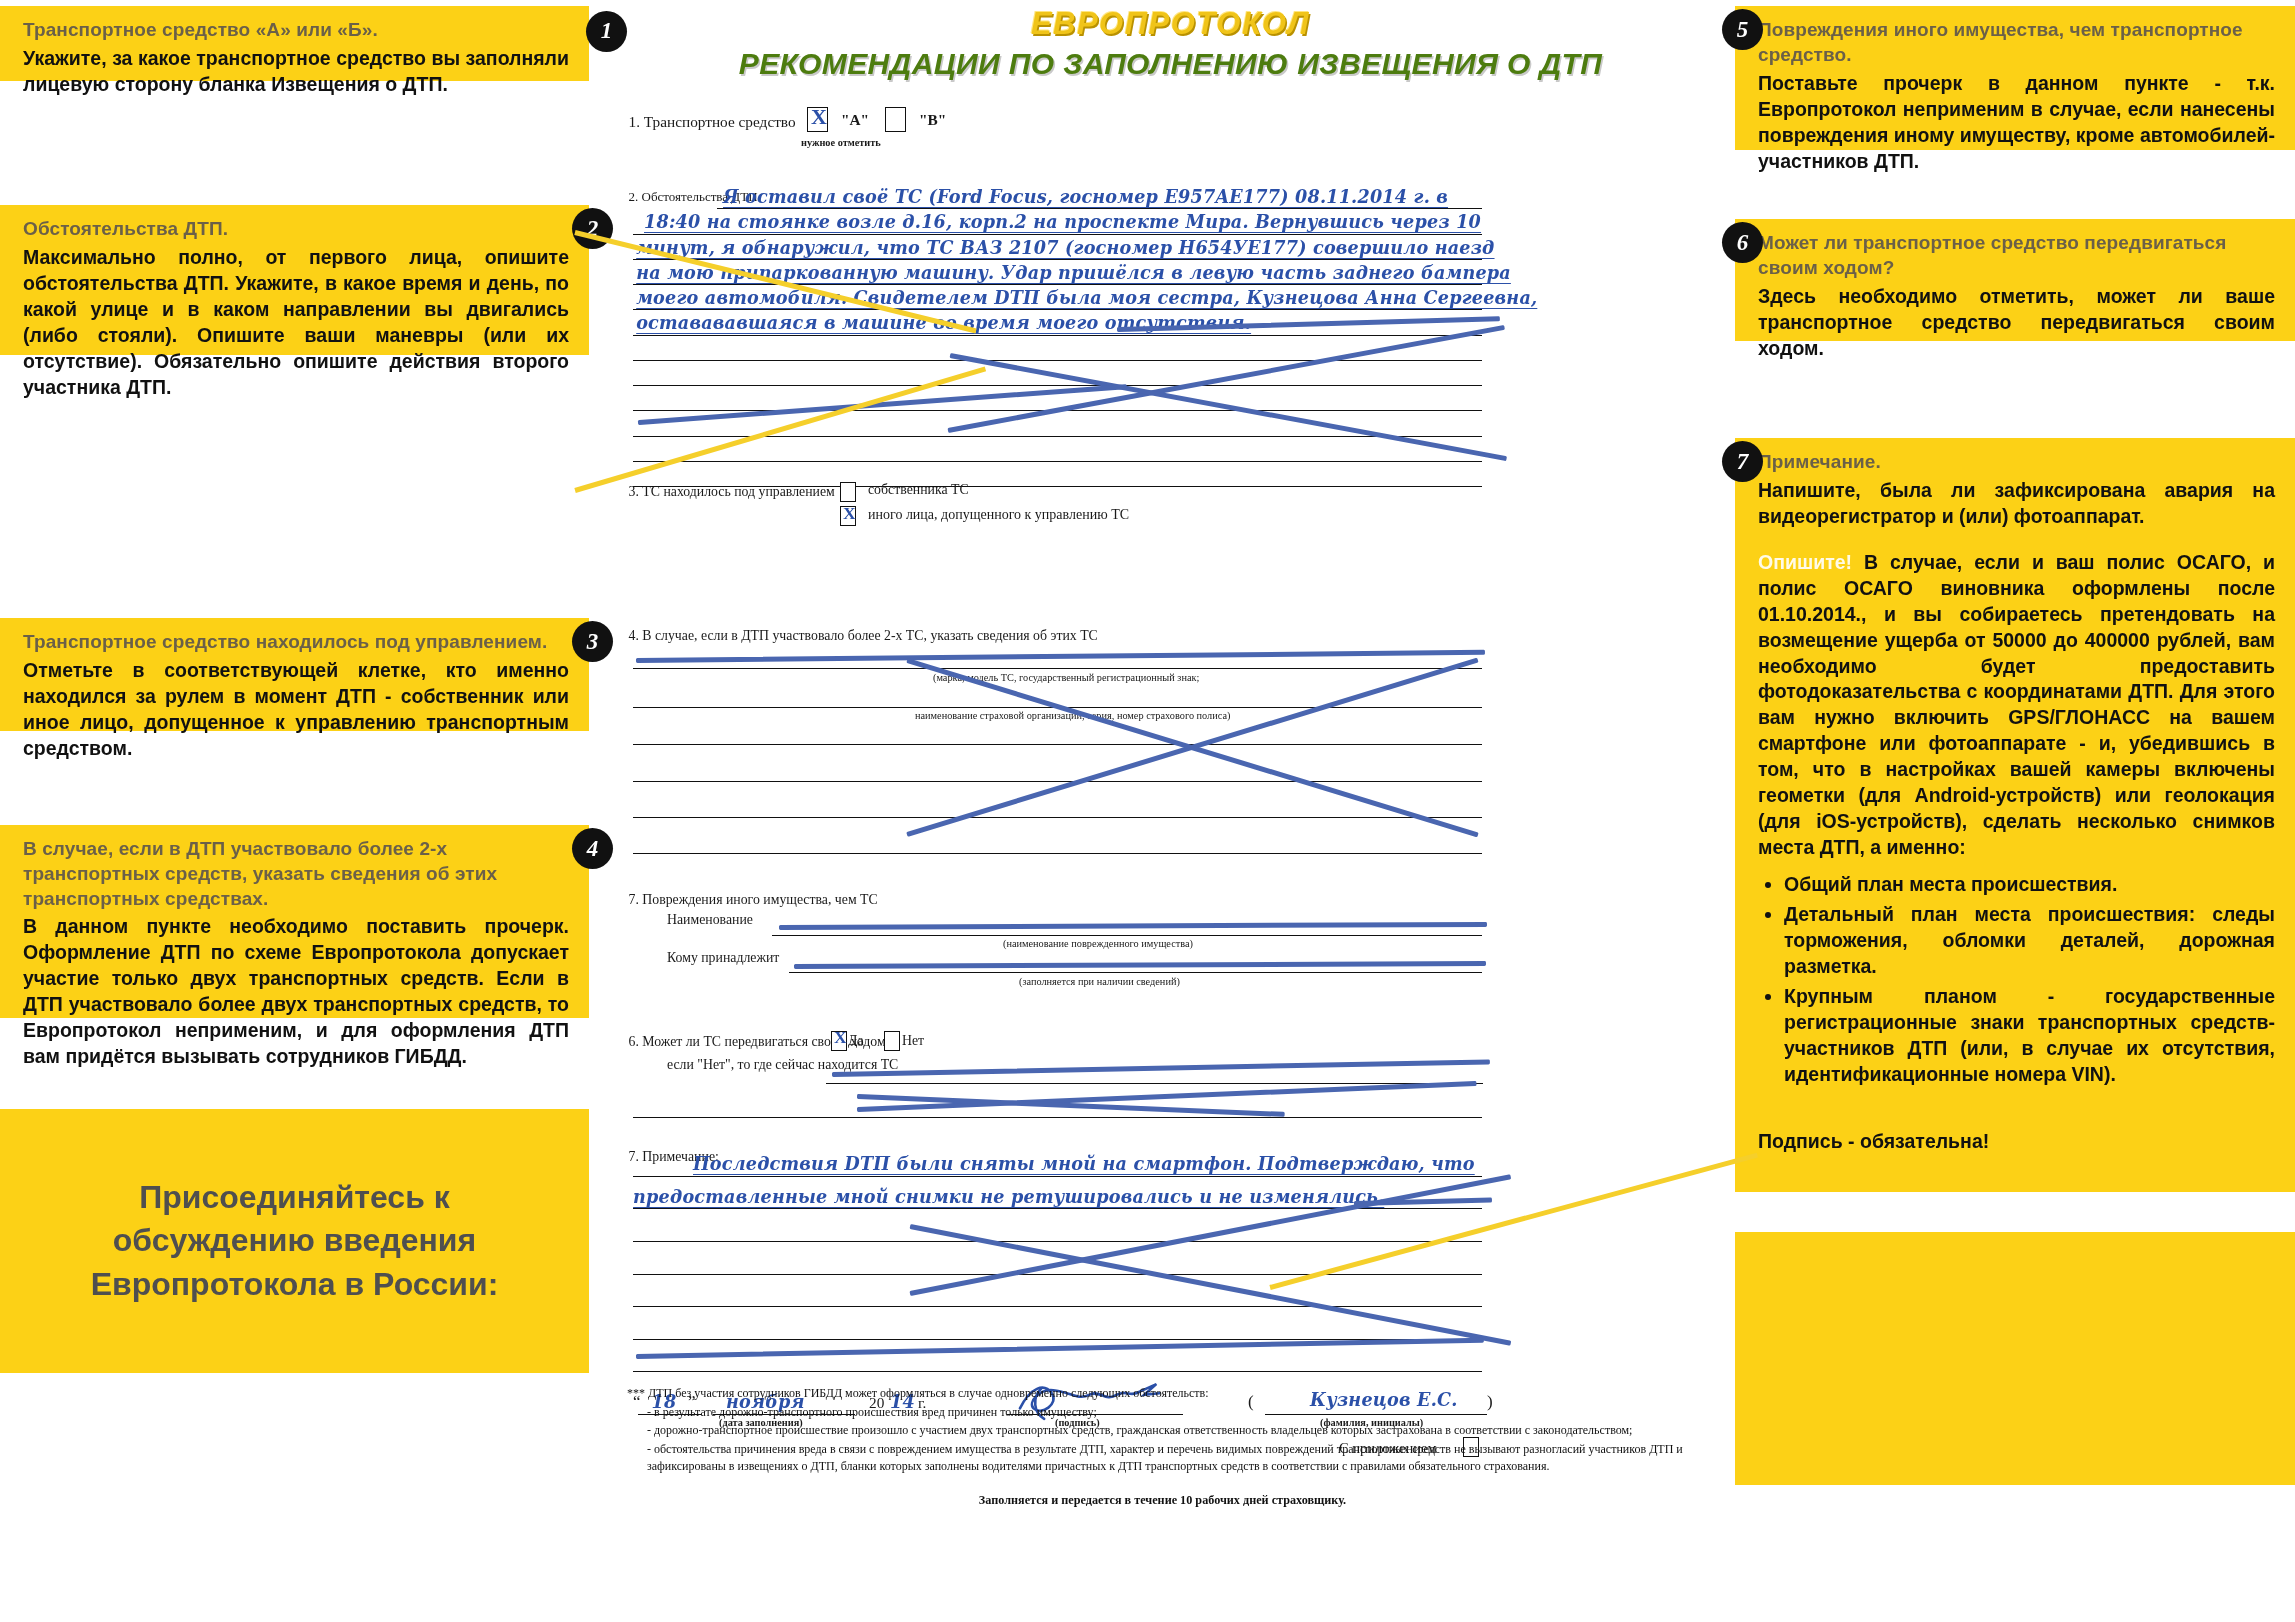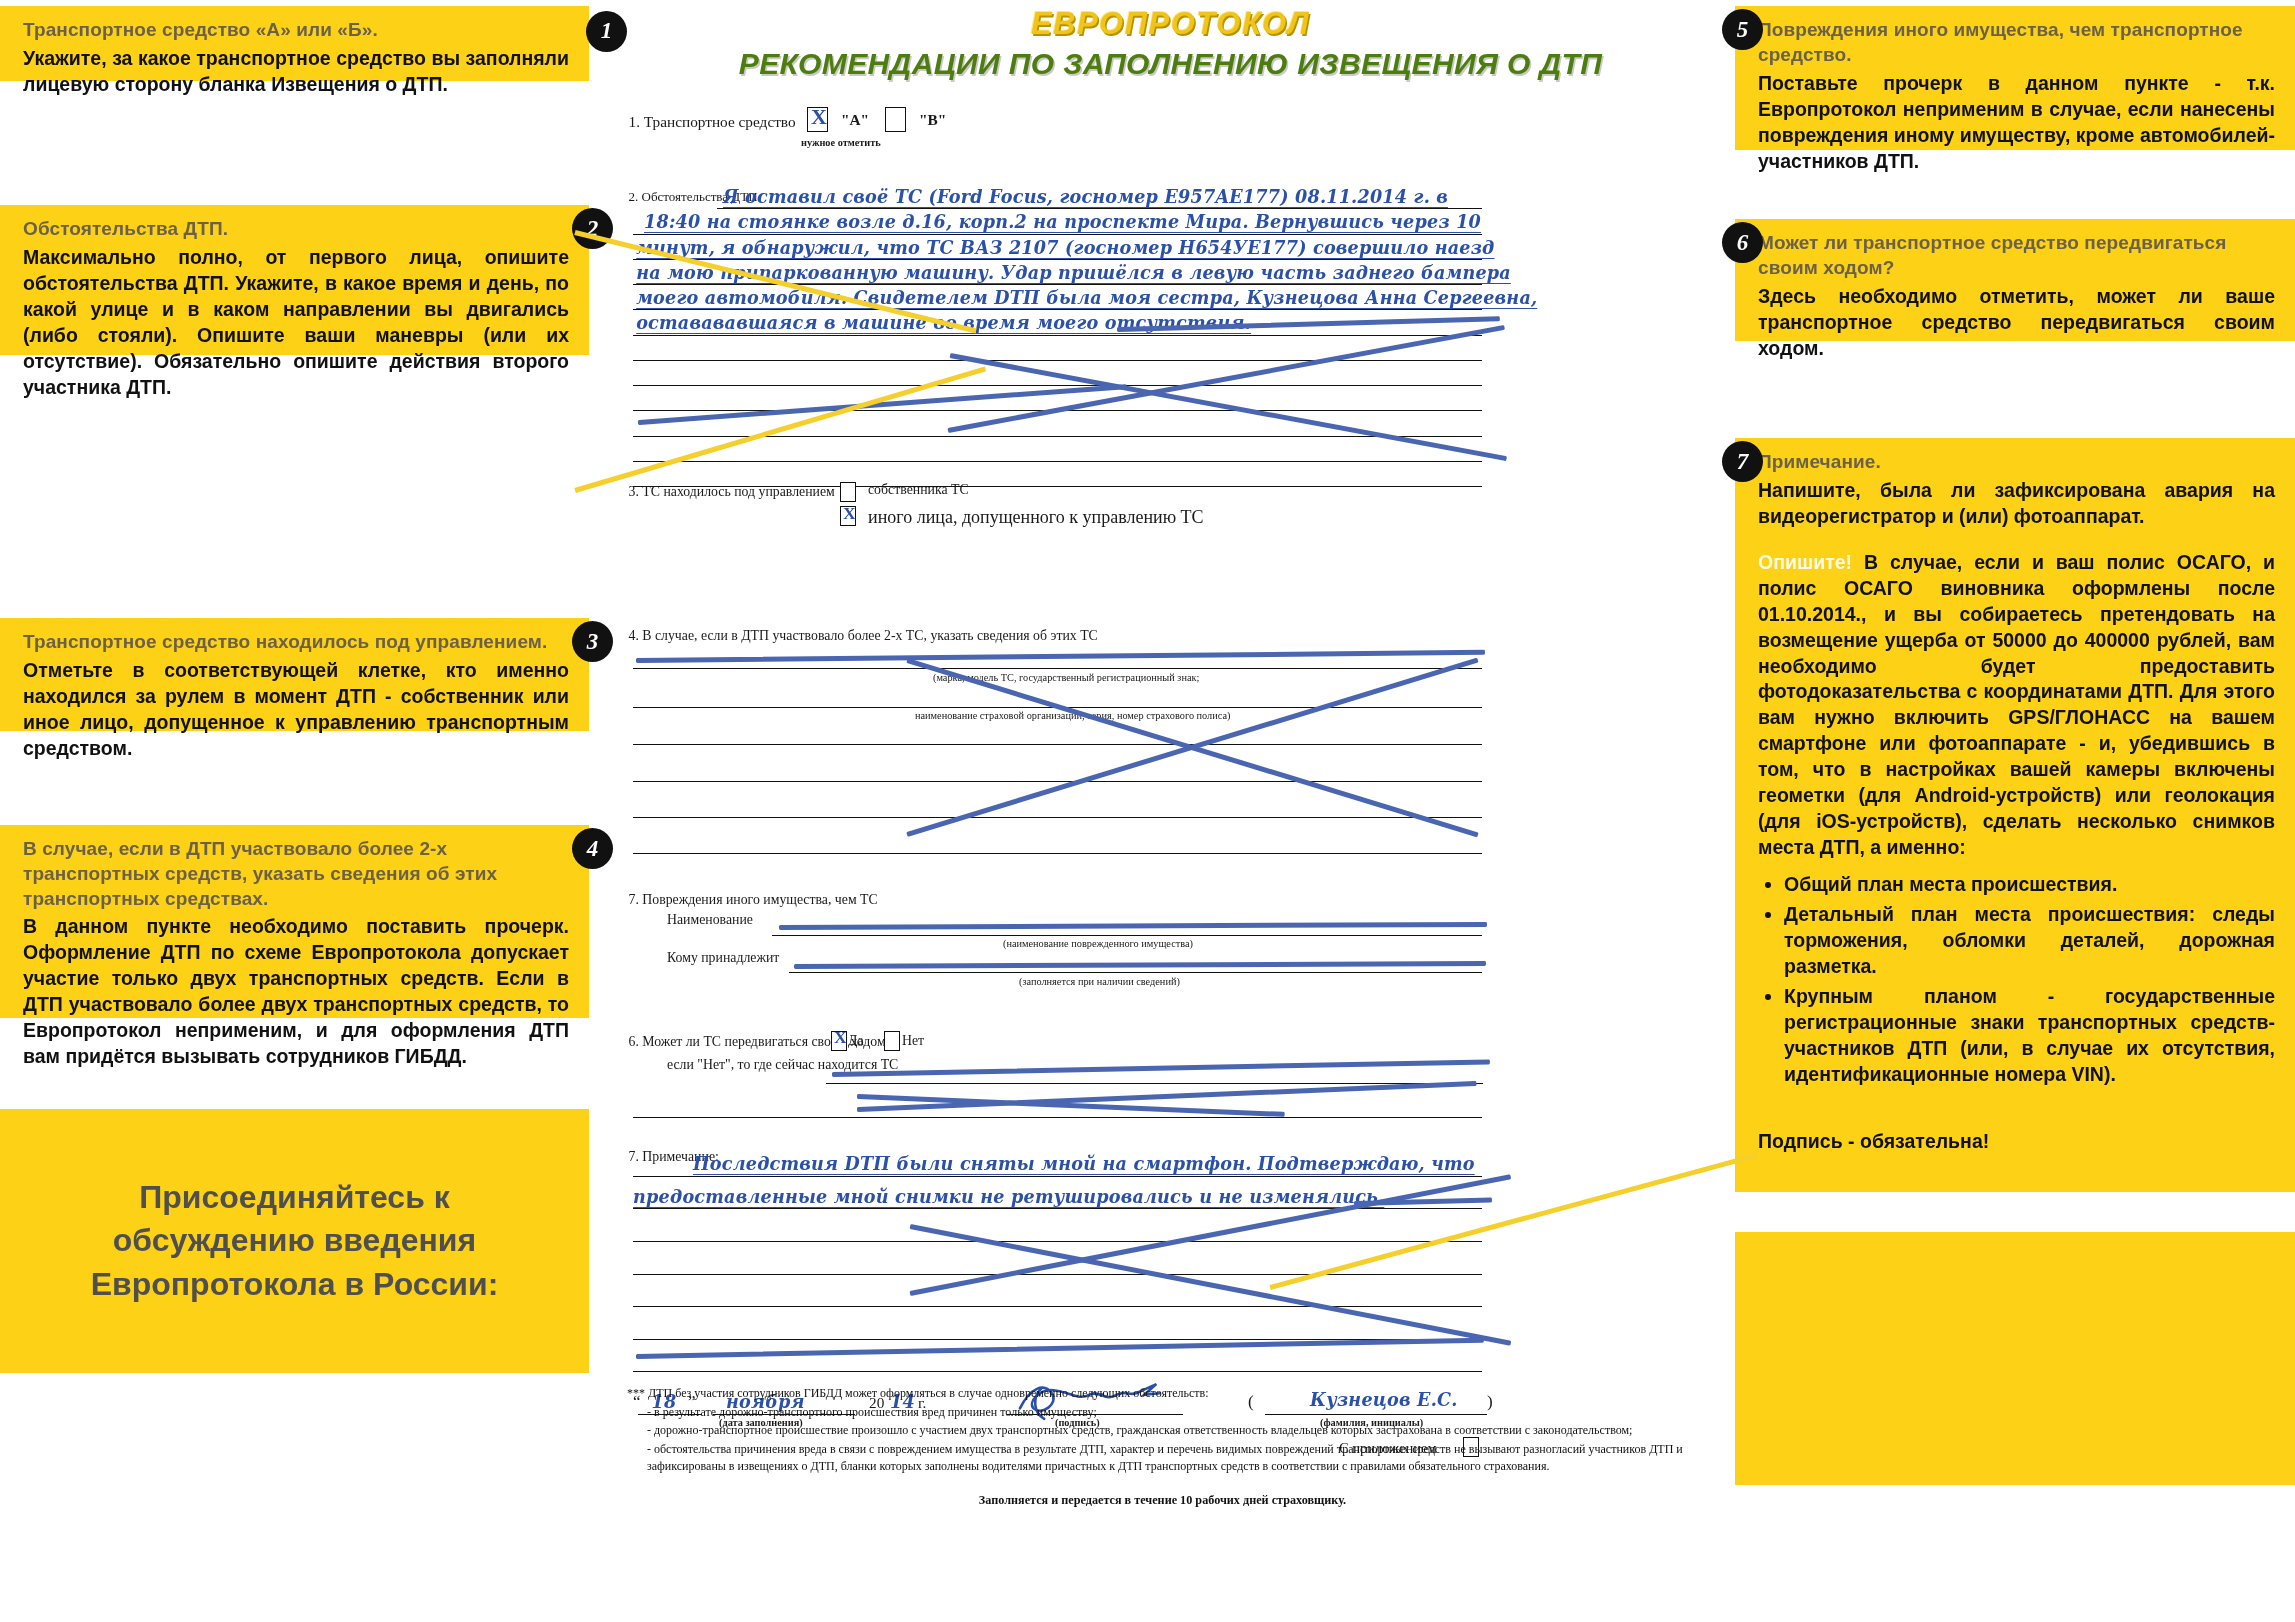--- a/index.html
+++ b/index.html
@@ -217,21 +217,21 @@
     <div class="stroke" style="left:321px;top:329px;width:566px;height:5.4px;transform:rotate(-10.5deg);"></div>
     <div class="stroke" style="left:323px;top:254px;width:566px;height:5.4px;transform:rotate(10.5deg);"></div>
     <div class="stroke" style="left:10.7px;top:321px;width:490px;height:5.4px;transform:rotate(-4.2deg);"></div>
 
     <div class="flabel" style="left:1.5px;top:385px;font-size:13.8px;">3. ТС находилось под управлением</div>
     <div class="chk sm" style="left:213px;top:383px;"></div>
     <div class="chkx sm" style="left:216px;top:381px;"></div>
     <div class="flabel" style="left:241px;top:383px;font-size:13.8px;">собственника ТС</div>
     <div class="chk sm" style="left:213px;top:407px;"></div>
     <div class="chkx sm" style="left:216px;top:406px;">X</div>
-    <div class="flabel" style="left:241px;top:408px;font-size:18px;">иного лица, допущенного к управлению ТС</div>
+    <div class="flabel" style="left:241px;top:408px;font-size:14px;">иного лица, допущенного к управлению ТС</div>
 
     <div class="flabel" style="left:1.5px;top:529px;font-size:13.8px;">4. В случае, если в ДТП участвовало более 2-х ТС, указать сведения об этих ТС</div>
     <div class="rule" style="left:6.1px;top:569px;width:849px;"></div>
     <div class="rule" style="left:6.1px;top:608px;width:849px;"></div>
     <div class="rule" style="left:6.1px;top:645px;width:849px;"></div>
     <div class="rule" style="left:6.1px;top:682px;width:849px;"></div>
     <div class="rule" style="left:6.1px;top:718px;width:849px;"></div>
     <div class="rule" style="left:6.1px;top:754px;width:849px;"></div>
     <div class="fcaption" style="left:306px;top:573px;">(марка, модель ТС, государственный регистрационный знак;</div>
     <div class="fcaption" style="left:288px;top:611px;">наименование страховой организации, серия, номер страхового полиса)</div>

